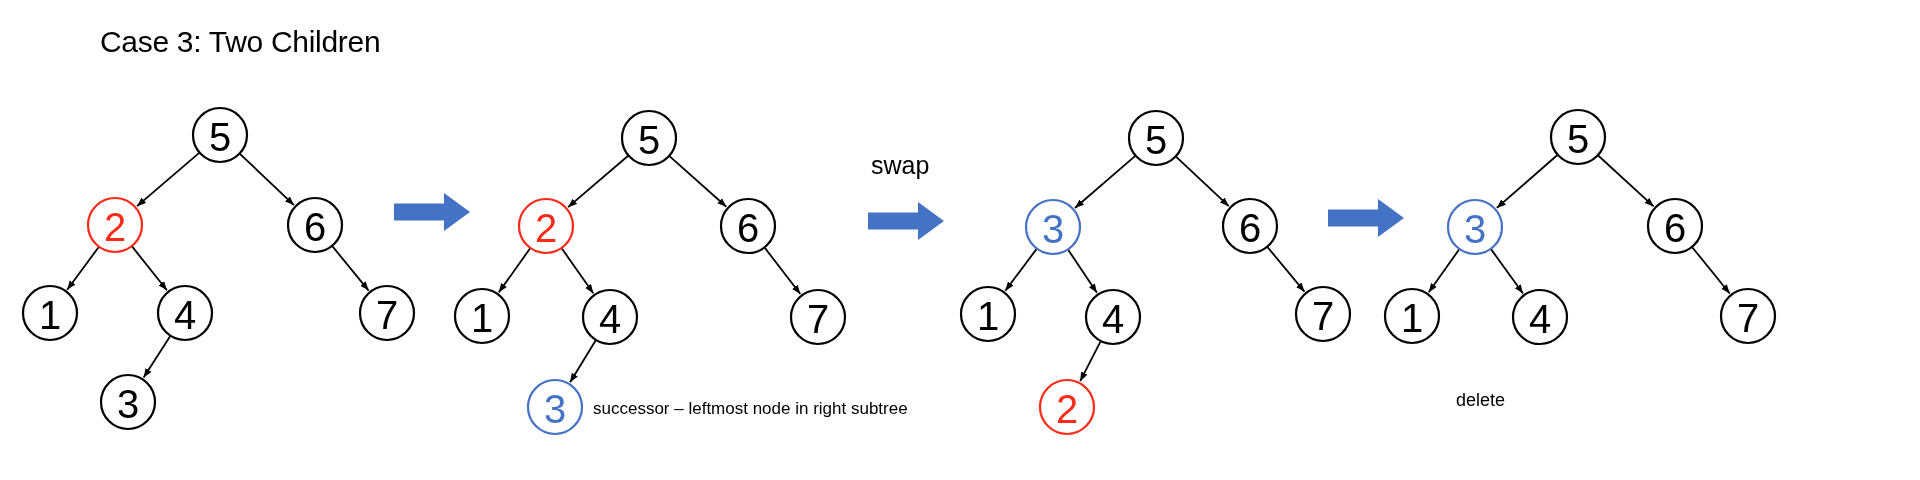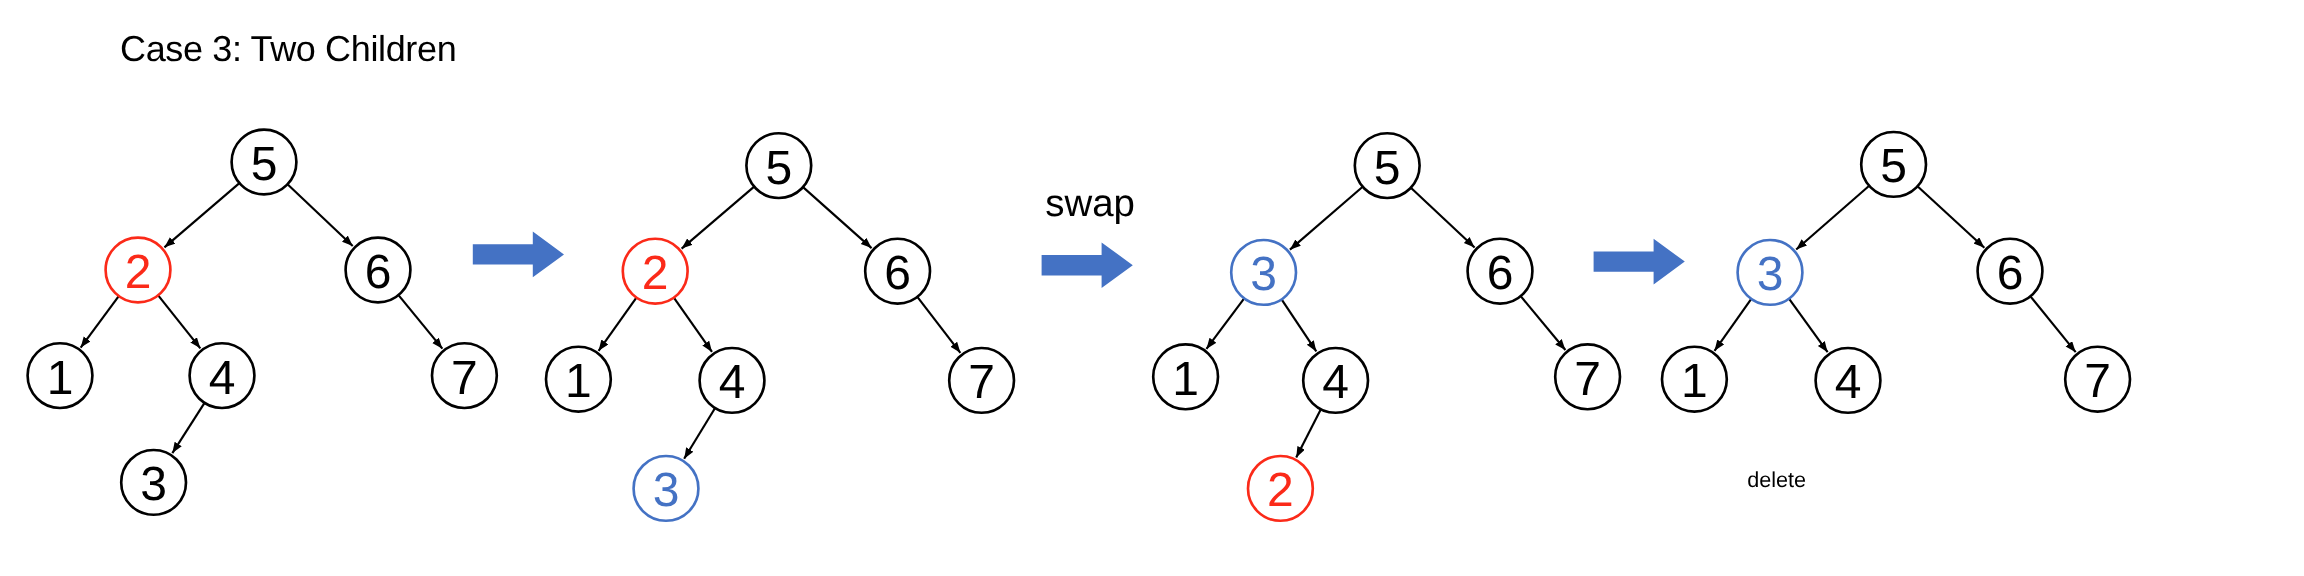--- a/index.html
+++ b/index.html
@@ -4,21 +4,21 @@
 <style>
   html,body{margin:0;padding:0}
   body{
     width:1920px;height:480px;background:#ffffff;position:relative;overflow:hidden;
     font-family:"Liberation Sans",sans-serif;color:#000;
   }
   .stage{position:absolute;left:0;top:4px;width:1639px;height:480px}
   svg{position:absolute;left:0;top:0}
   svg text{font-family:"Liberation Sans",sans-serif;font-weight:400}
   .title{position:absolute;left:100px;top:21px;font-size:30px;letter-spacing:-0.3px;white-space:nowrap}
-  .label-swap{position:absolute;left:871px;top:147px;font-size:32px;white-space:nowrap}
+  .label-swap{position:absolute;left:871px;top:147px;font-size:25px;white-space:nowrap}
   .label-delete{position:absolute;left:1456px;top:386px;font-size:18px;white-space:nowrap}
   .note{position:absolute;left:593px;top:395px;font-size:17px;white-space:nowrap}
 </style>
 </head>
 <body>
 
 <div class="stage">
   <div class="title">Case 3: Two Children</div>
   <svg id="diagram" width="1920" height="480" viewBox="0 0 1920 480" xmlns="http://www.w3.org/2000/svg">
       <defs>
@@ -110,13 +110,14 @@
         <text x="1540" y="313" dy="2" fill="#000000" font-size="40" text-anchor="middle" dominant-baseline="central">4</text>
         <circle cx="1748" cy="312" r="27" fill="#ffffff" stroke="#000000" stroke-width="2.2"></circle>
         <text x="1748" y="312" dy="2" fill="#000000" font-size="40" text-anchor="middle" dominant-baseline="central">7</text>
       </g>
       <polygon points="394,199.5 444,199.5 444,189 470,208 444,227 444,216.5 394,216.5" fill="#4472c4"></polygon>
       <polygon points="868,208.5 918,208.5 918,198 944,217 918,236 918,225.5 868,225.5" fill="#4472c4"></polygon>
       <polygon points="1328,205.5 1378,205.5 1378,195 1404,214 1378,233 1378,222.5 1328,222.5" fill="#4472c4"></polygon>
     </svg>
   <div class="label-swap">swap</div>
   <div class="label-delete">delete</div>
+  <div class="note">successor – leftmost node in right subtree</div>
 </div>
 
 </body></html>

